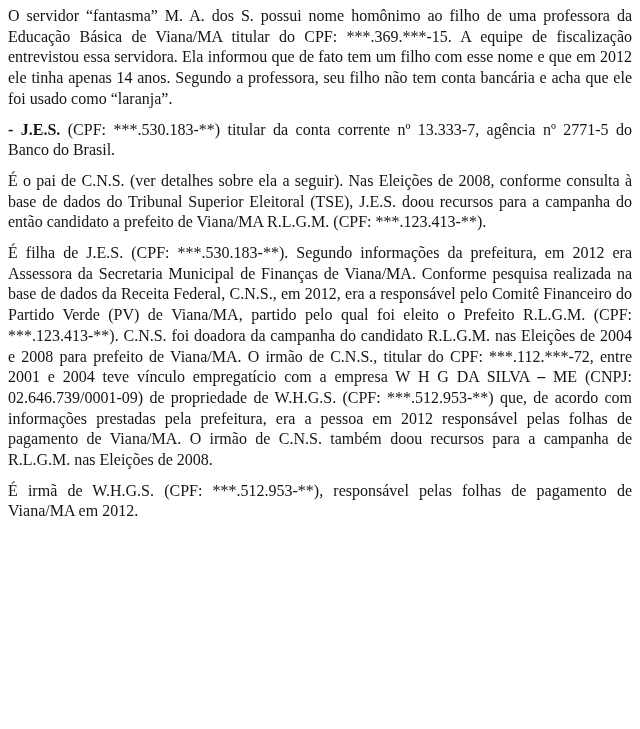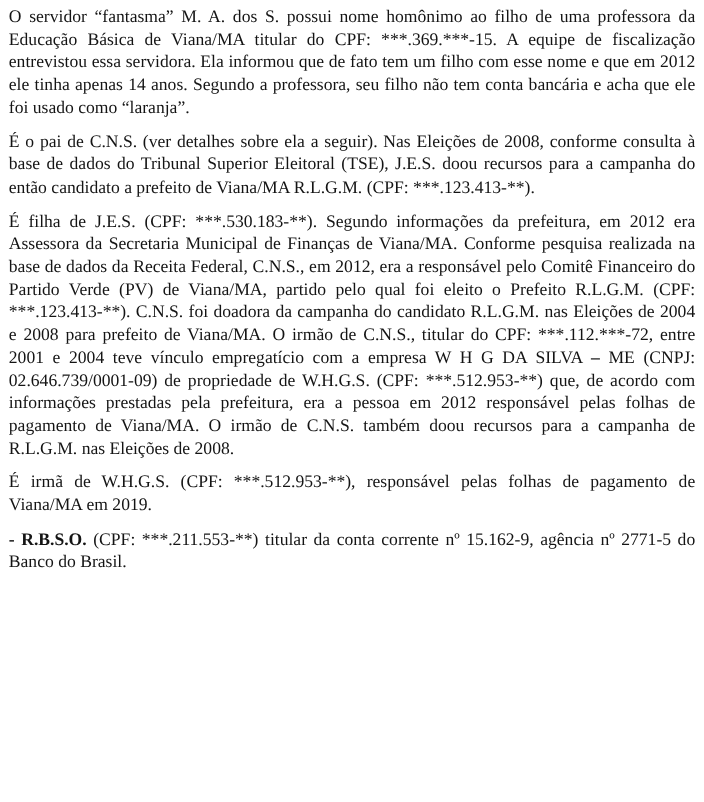--- a/index.html
+++ b/index.html
@@ -30,18 +30,18 @@
   .bold {
     font-weight: bold;
   }
 </style>
 </head>
 <body>
 
 <div class="page">
   <div id="doc-body">
       <p class="para"><span class="">O servidor “fantasma” M. A. dos S. possui nome homônimo ao filho de uma professora da Educação Básica de Viana/MA titular do CPF: ***.369.***-15. A equipe de fiscalização entrevistou essa servidora. Ela informou que de fato tem um filho com esse nome e que em 2012 ele tinha apenas 14 anos. Segundo a professora, seu filho não tem conta bancária e acha que ele foi usado como “laranja”.</span></p>
+      <p class="para"><span class="bold">- J.E.S.</span><span class=""> (CPF: ***.530.183-**) titular da conta corrente nº 13.333-7, agência nº 2771-5 do Banco do Brasil.</span></p>
       <p class="para"><span class="">É o pai de C.N.S. (ver detalhes sobre ela a seguir). Nas Eleições de 2008, conforme consulta à base de dados do Tribunal Superior Eleitoral (TSE), J.E.S. doou recursos para a campanha do então candidato a prefeito de Viana/MA R.L.G.M. (CPF: ***.123.413-**).</span></p>
       <p class="para"><span class="">É filha de J.E.S. (CPF: ***.530.183-**). Segundo informações da prefeitura, em 2012 era Assessora da Secretaria Municipal de Finanças de Viana/MA. Conforme pesquisa realizada na base de dados da Receita Federal, C.N.S., em 2012, era a responsável pelo Comitê Financeiro do Partido Verde (PV) de Viana/MA, partido pelo qual foi eleito o Prefeito R.L.G.M. (CPF: ***.123.413-**). C.N.S. foi doadora da campanha do candidato R.L.G.M. nas Eleições de 2004 e 2008 para prefeito de Viana/MA. O irmão de C.N.S., titular do CPF: ***.112.***-72, entre 2001 e 2004 teve vínculo empregatício com a empresa W H G DA SILVA </span><span class="bold">–</span><span class=""> ME (CNPJ: 02.646.739/0001-09) de propriedade de W.H.G.S. (CPF: ***.512.953-**) que, de acordo com informações prestadas pela prefeitura, era a pessoa em 2012 responsável pelas folhas de pagamento de Viana/MA. O irmão de C.N.S. também doou recursos para a campanha de R.L.G.M. nas Eleições de 2008.</span></p>
-      <p class="para"><span class="">É irmã de W.H.G.S. (CPF: ***.512.953-**), responsável pelas folhas de pagamento de Viana/MA em 2019.</span></p>
-      <p class="para"><span class="bold">- R.B.S.O.</span><span class=""> (CPF: ***.211.553-**) titular da conta corrente nº 15.162-9, agência nº 2771-5 do Banco do Brasil.</span></p>
+      <p class="para"><span class="">É irmã de W.H.G.S. (CPF: ***.512.953-**), responsável pelas folhas de pagamento de Viana/MA em 2012.</span></p>
     </div>
 </div>
 
 </body></html>

